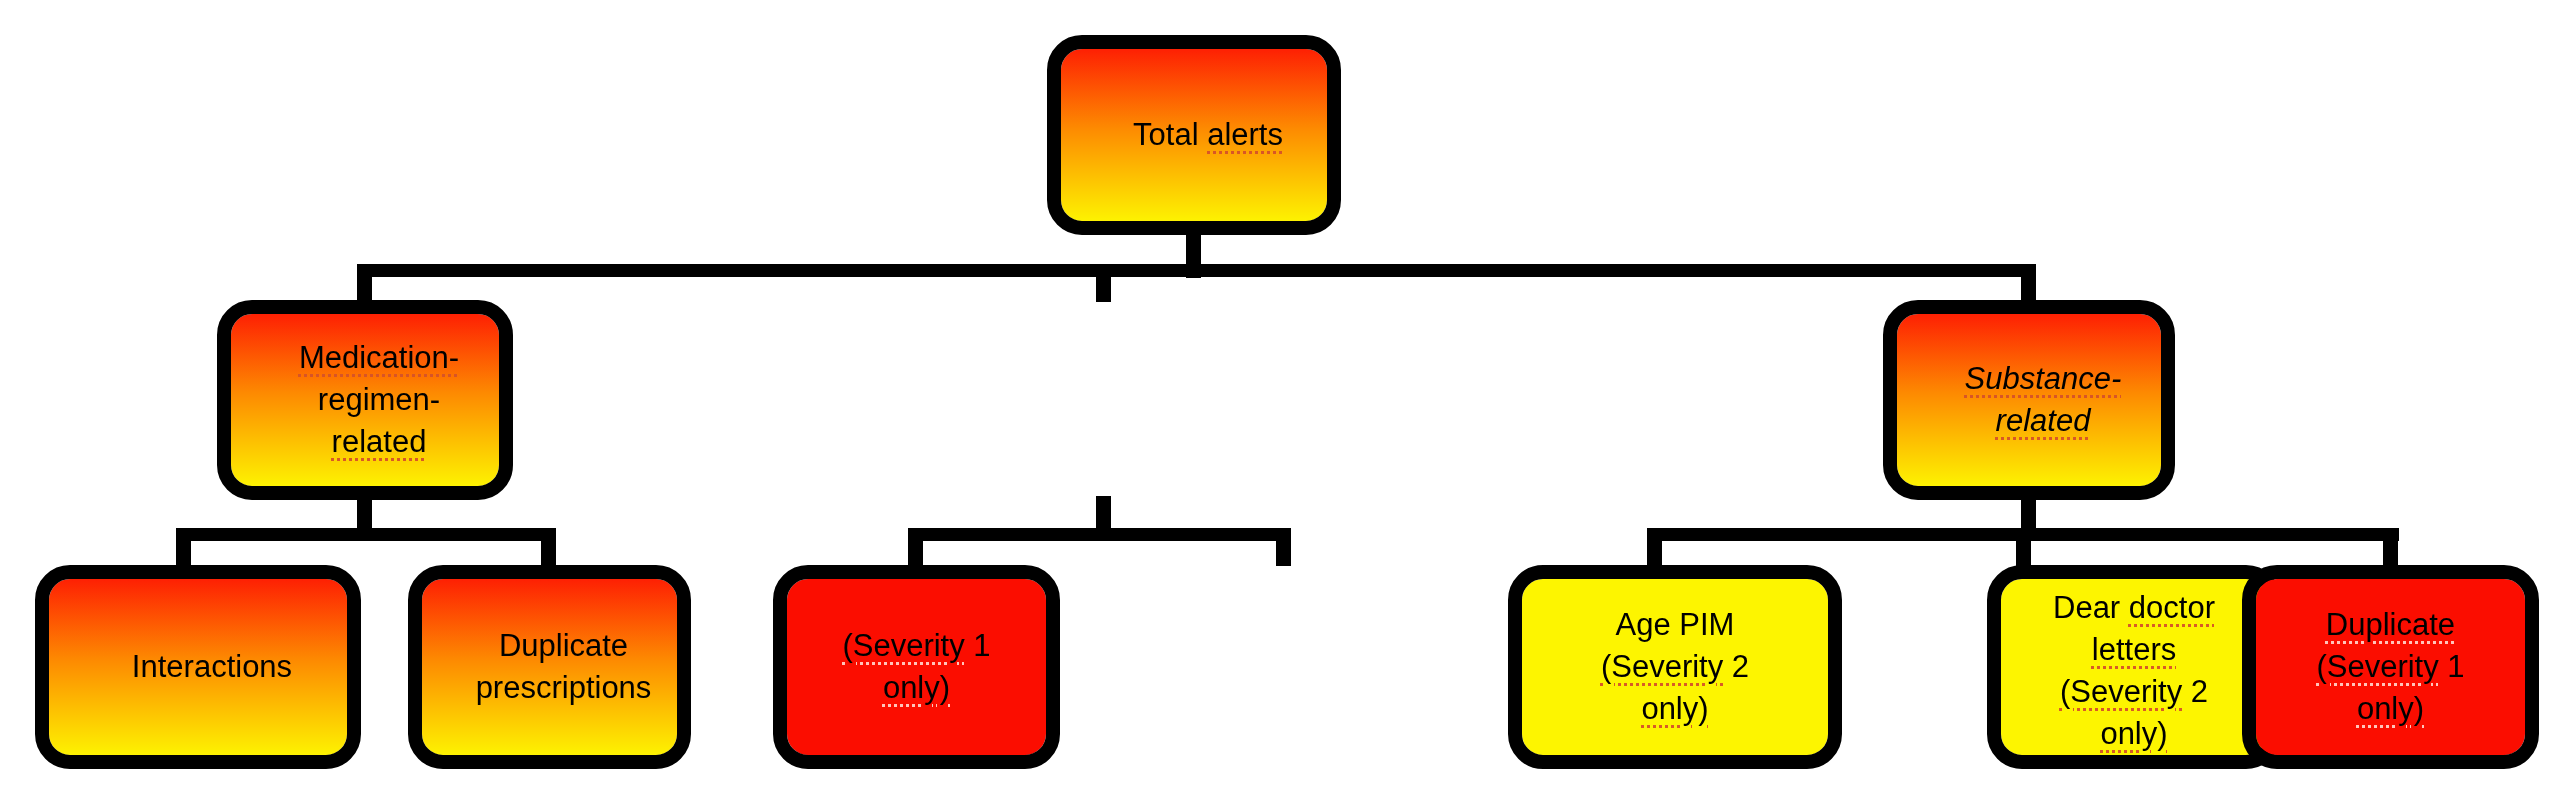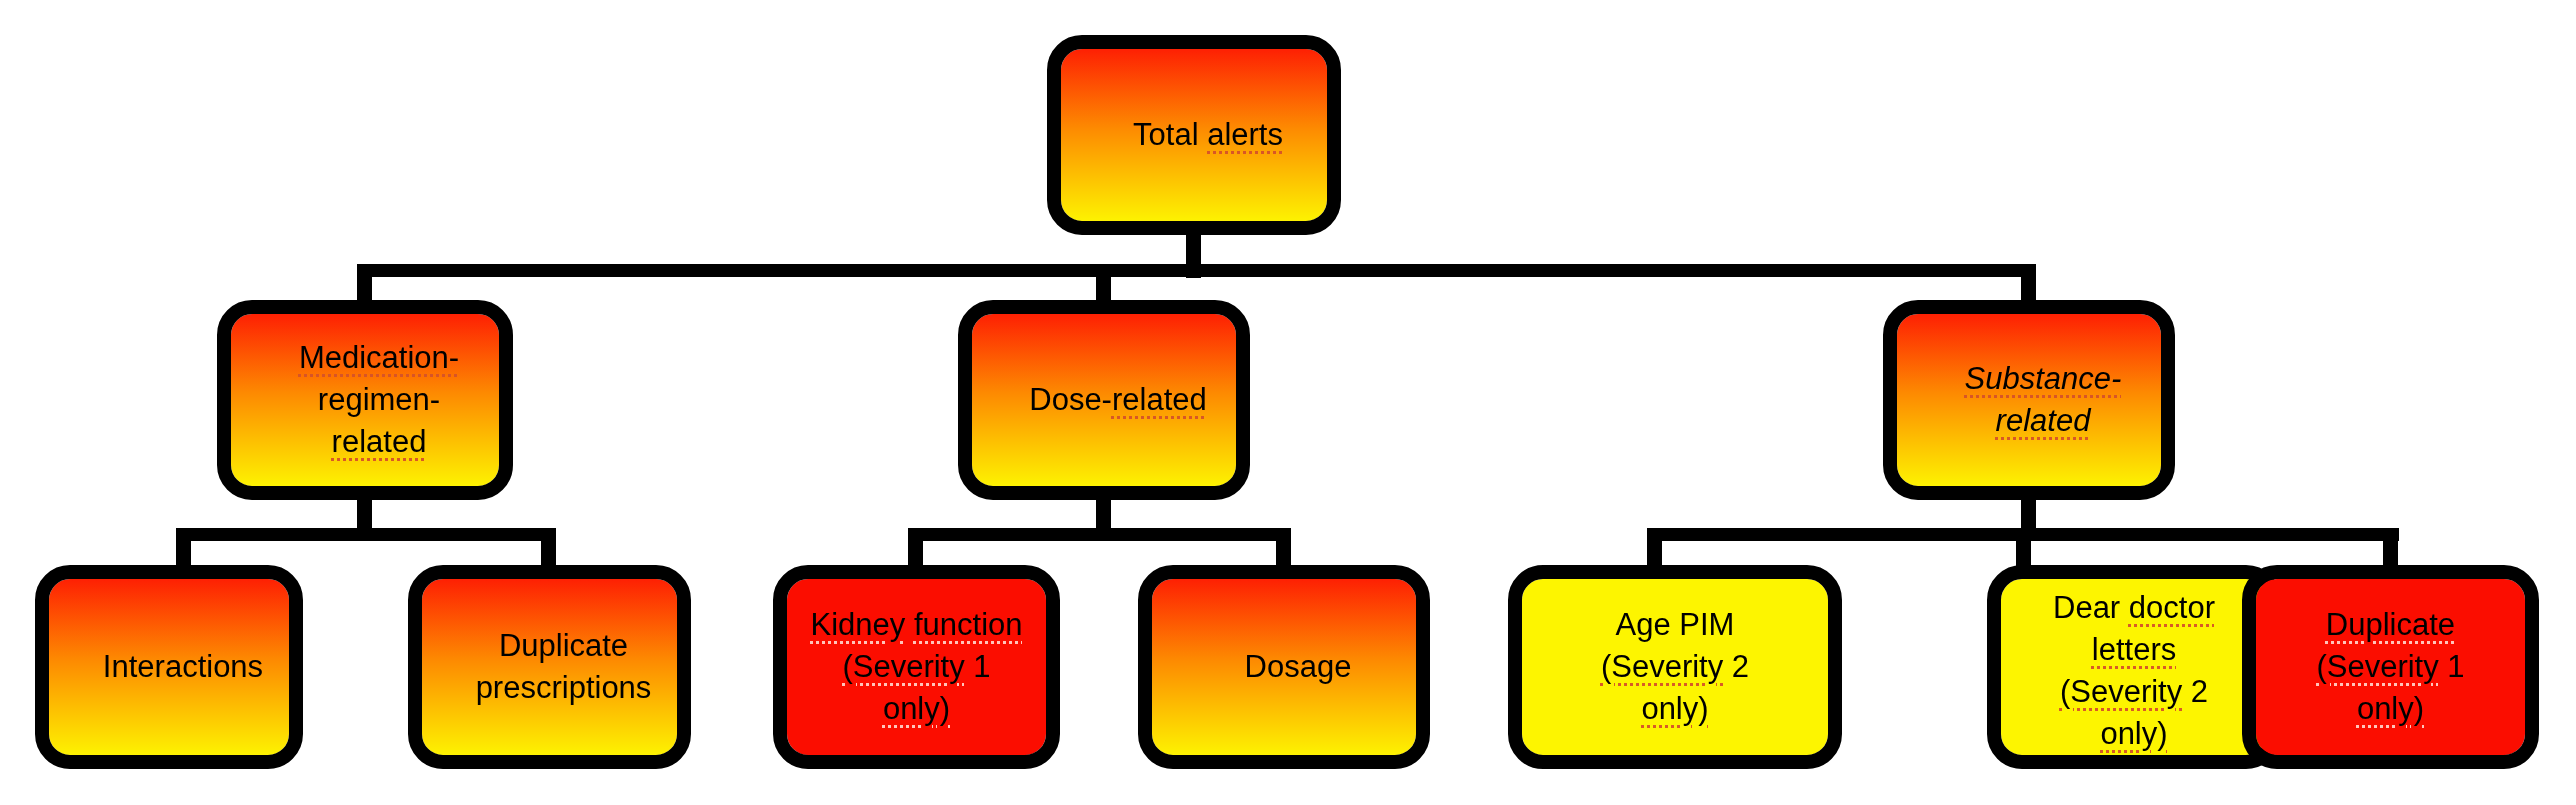--- a/index.html
+++ b/index.html
@@ -80,59 +80,48 @@
   </div>
 
   <div class="node fill-gradient" style="left:217px; top:300px; width:296px; height:200px;">
     <div class="label">
       <div class="line"><span class="uw">Medication-</span></div>
       <div class="line"><span>regimen-</span></div>
       <div class="line"><span class="uw">related</span></div>
     </div>
   </div>
 
-  <div class="node fill-gradient" style="left:958px; top:300px; width:292px; height:200px;">
-    <div class="label">
-      <div class="line"><span>Dose-</span><span class="uw">related</span></div>
-    </div>
-  </div>
 
   <div class="node fill-gradient" style="left:1883px; top:300px; width:292px; height:200px;font-style:italic;">
     <div class="label">
       <div class="line"><span class="uw">Substance-</span></div>
       <div class="line"><span class="uw">related</span></div>
     </div>
   </div>
 
-  <div class="node fill-gradient" style="left:35px; top:565px; width:268px; height:204px;">
+  <div class="node fill-gradient" style="left:35px; top:565px; width:326px; height:204px;">
     <div class="label">
       <div class="line"><span>Interactions</span></div>
     </div>
   </div>
 
   <div class="node fill-gradient" style="left:408px; top:565px; width:283px; height:204px;">
     <div class="label">
       <div class="line"><span>Duplicate</span></div>
       <div class="line"><span>prescriptions</span></div>
     </div>
   </div>
 
   <div class="node fill-red" style="left:773px; top:565px; width:287px; height:204px;">
     <div class="label">
-      <div class="line"><span class="up">Kidney</span><span> </span><span class="up">function</span></div>
       <div class="line"><span class="up">(Severity</span><span> 1</span></div>
       <div class="line"><span class="up">only)</span></div>
     </div>
   </div>
 
-  <div class="node fill-gradient" style="left:1138px; top:565px; width:292px; height:204px;">
-    <div class="label">
-      <div class="line"><span>Dosage</span></div>
-    </div>
-  </div>
 
   <div class="node fill-yellow" style="left:1508px; top:565px; width:334px; height:204px;">
     <div class="label">
       <div class="line"><span>Age PIM</span></div>
       <div class="line"><span class="uw">(Severity</span><span> 2</span></div>
       <div class="line"><span class="uw">only)</span></div>
     </div>
   </div>
 
   <div class="node fill-yellow" style="left:1987px; top:565px; width:294px; height:204px;align-items:flex-end;">

